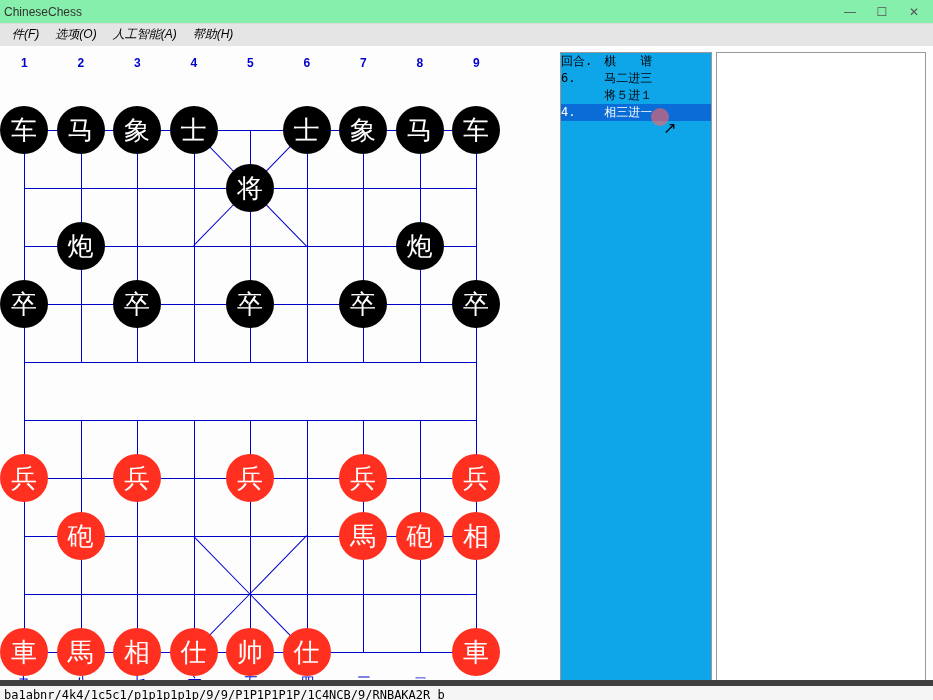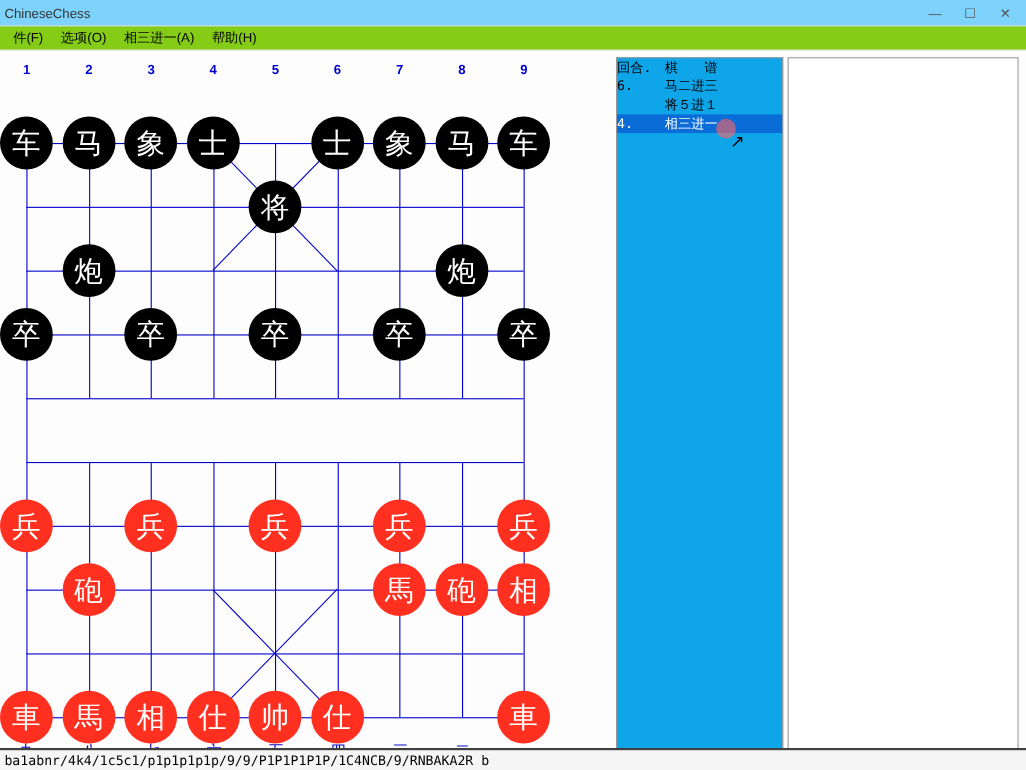--- a/index.html
+++ b/index.html
@@ -5,33 +5,33 @@
 * { margin: 0; padding: 0; box-sizing: border-box; }
 body {
   width: 933px; height: 700px;
   font-family: "Microsoft YaHei", SimSun, sans-serif;
   font-size: 12px;
   background: #fff;
   overflow: hidden;
   position: relative;
 }
 .titlebar {
-  height: 24px; background: #7dd3fc;
+  height: 24px; background: #86efac;
   display: flex; align-items: center;
   border-bottom: 1px solid #ddd;
   padding: 0 4px;
 }
 .titlebar .title { flex: 1; font-size: 12px; color: #333; }
 .titlebar .win-btns { display: flex; gap: 18px; padding-right: 8px; }
 .titlebar .win-btn { width: 14px; height: 14px; display: flex; align-items: center; justify-content: center; color: #555; cursor: pointer; }
 .menubar {
   height: 22px; display: flex; align-items: flex-end;
   border-bottom: 1px solid #e5e5e5;
-  background: #84cc16; padding: 0 4px;
-  font-size: 12px; color: #000;
+  background: #e5e5e5; padding: 0 4px;
+  font-size: 12px; color: #000; font-style: italic;
 }
 .menubar .menu-item { padding: 2px 8px; cursor: pointer; }
 .content {
   position: absolute; top: 46px; left: 0; right: 0; bottom: 20px;
   background: #fdfdfd;
 }
 .board-area {
   position: absolute; left: 0; top: 6px;
   width: 556px; height: 640px;
 }
@@ -74,21 +74,21 @@
 .side-panel .header-row span { white-space: pre; }
 .side-panel .move-row { display:flex; white-space: pre; }
 .side-panel .move-row.selected { background: #0a6cd6; color: #fff; }
 .side-right {
   position: absolute; left: 716px; top: 6px;
   width: 210px; height: 636px;
   border: 1px solid #999; background: #fff;
 }
 .statusbar {
   position: absolute; left: 0; right: 0; bottom: 0;
-  height: 20px; border-top: 2px solid #404040;
+  height: 20px; border-top: 6px solid #404040;
   font-size: 12px; padding: 2px 4px;
   background: #f5f5f5;
   font-family: monospace;
 }
 .cursor-dot {
   position: absolute; width: 18px; height: 18px; border-radius: 50%;
   background: rgba(255,100,100,0.6);
   z-index: 40;
 }
 .arrow-cursor {
@@ -104,21 +104,21 @@
   <div class="win-btns">
     <span class="win-btn">—</span>
     <span class="win-btn">☐</span>
     <span class="win-btn">✕</span>
   </div>
 </div>
 
 <div class="menubar">
   <span class="menu-item">件(F)</span>
   <span class="menu-item">选项(O)</span>
-  <span class="menu-item">相三进一(A)</span>
+  <span class="menu-item">人工智能(A)</span>
   <span class="menu-item">帮助(H)</span>
 </div>
 
 <div class="content">
 
   <div class="board-area">
     <div class="coord-top" id="coord-top">
         <span style="left: 9px;">1</span>
         <span style="left: 65.5px;">2</span>
         <span style="left: 122px;">3</span>

